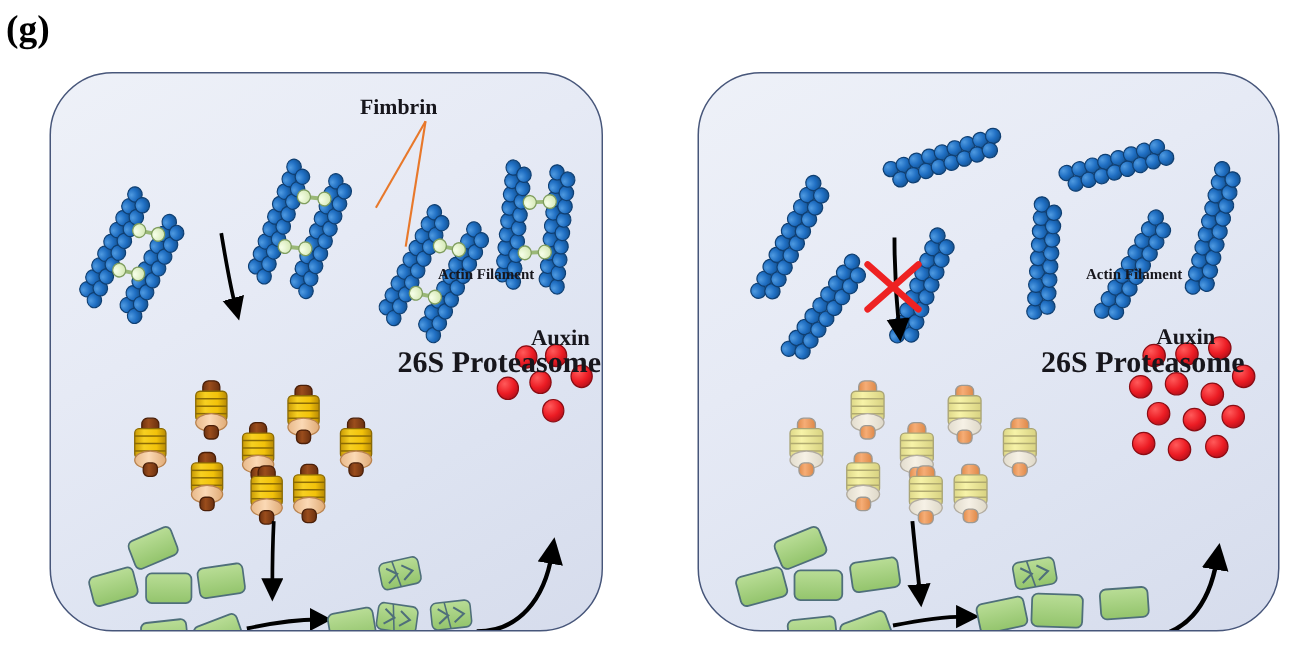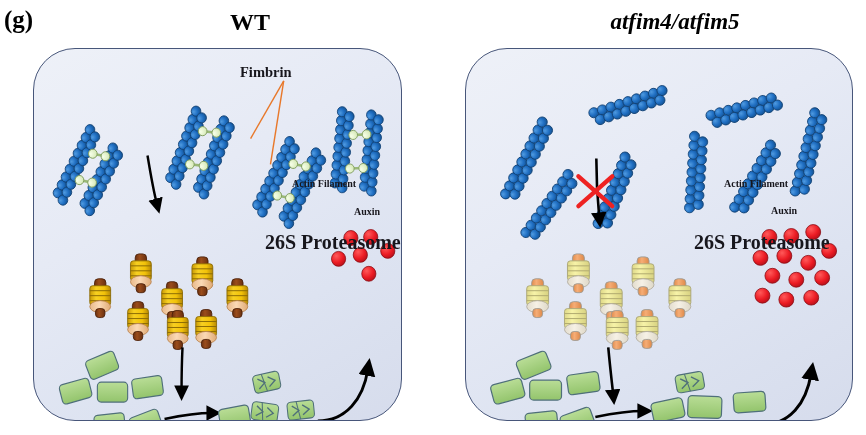--- a/index.html
+++ b/index.html
@@ -29,32 +29,30 @@
   .cell-svg{position:absolute;left:0;top:0;width:100%;height:100%;display:block;}
 
   .in-label{
     position:absolute;font-weight:bold;color:#17161c;
     font-family:"Liberation Serif","DejaVu Serif",serif;
     white-space:nowrap;line-height:1;
   }
   .lbl-fimbrin{font-size:14.5px;}
   .lbl-actin{font-size:10px;}
   .lbl-26s{font-size:20px;}
-  .lbl-auxin{font-size:10px;}
+  .lbl-auxin{font-size:15px;margin-top:12px;}
 </style>
 </head>
 <body>
 
 <div id="stage">
 
   <div class="panel-label" id="fig-letter">(g)</div>
 
-  <div class="panel-label" id="title-wt">WT</div>
-
-  <div class="panel-label" id="title-mut">atfim4/atfim5</div>
+
 
   <div class="cell" id="cell-wt">
     <svg class="cell-svg" viewBox="0 0 388 373" preserveAspectRatio="none">
       <defs>
         <radialGradient id="abG" cx="35%" cy="30%" r="75%">
           <stop offset="0%" stop-color="#4f9ae0"></stop>
           <stop offset="55%" stop-color="#1f6ec2"></stop>
           <stop offset="100%" stop-color="#14518f"></stop>
         </radialGradient>
         <radialGradient id="fbG" cx="35%" cy="30%" r="75%">

